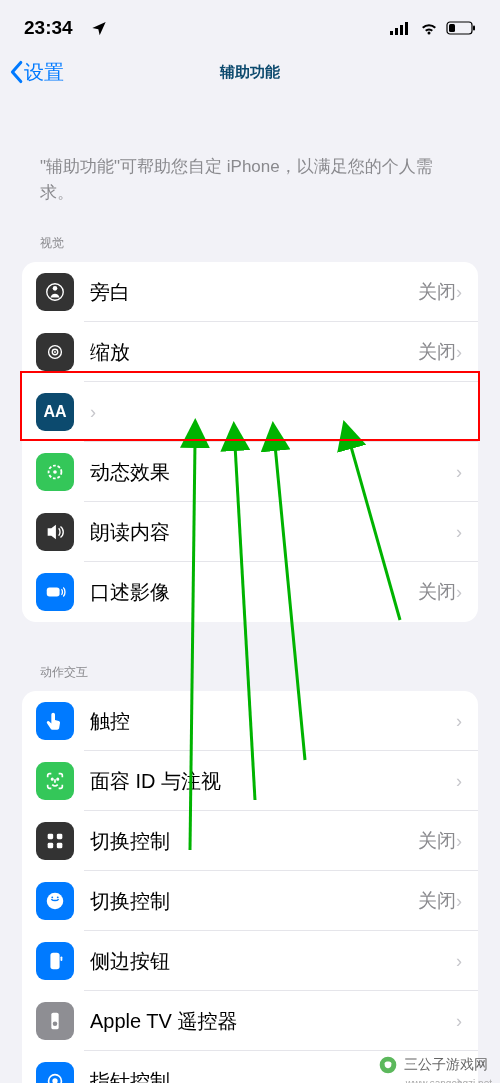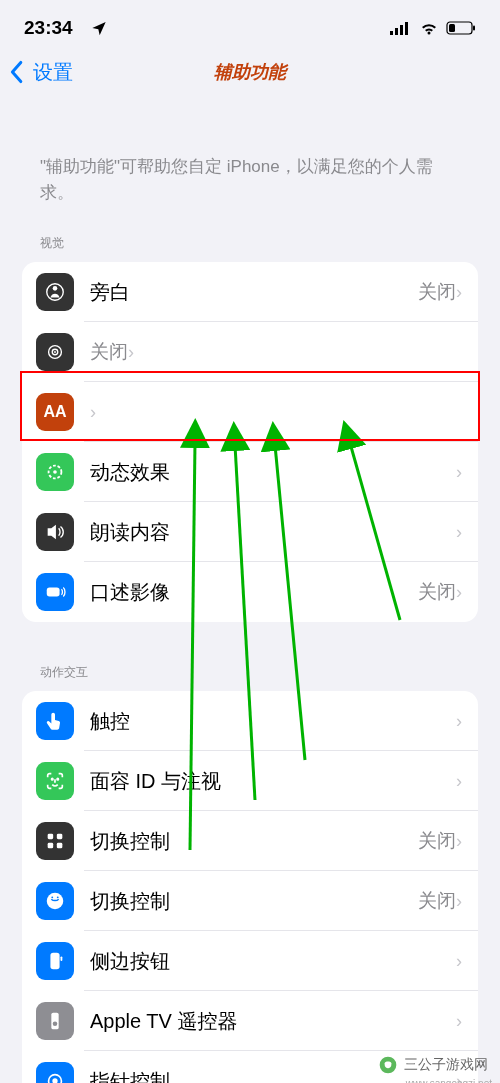--- a/index.html
+++ b/index.html
@@ -28,30 +28,29 @@
       position: relative;
       height: 48px;
       padding: 0 8px;
     }
     .back-btn {
       display: flex;
       align-items: center;
       color: #007aff;
       font-size: 20px;
       cursor: pointer;
-      gap: 9px;
+      gap: 0;
     }
     .nav-title {
       position: absolute;
       left: 50%;
       transform: translateX(-50%);
-      font-size: 18px;
+      font-size: 15px;
       font-weight: 600;
-      color: #c2410c;
-      font-style: italic;
+      color: #0c4a6e;
     }
     .description {
       padding: 58px 40px 18px 40px;
       color: #8a8a8e;
       font-size: 17px;
       line-height: 1.5;
     }
     .section-header {
       padding: 12px 40px 10px;
       color: #8a8a8e;
@@ -178,25 +177,26 @@
     <span class="chevron">›</span>
   </div>
   <div class="list-row">
     <div class="row-icon" style="background:#333">
         <svg width="22" height="22" viewBox="0 0 24 24">
           <circle cx="12" cy="12" r="7" stroke="#fff" stroke-width="1.5" fill="none"></circle>
           <circle cx="12" cy="12" r="3" stroke="#fff" stroke-width="1.5" fill="none"></circle>
           <circle cx="12" cy="12" r="1" fill="#fff"></circle>
         </svg>
       </div>
-    <div class="row-value">关闭</div>
-    <span class="chevron">›</span>
-  </div>
-  <div class="list-row">
-    <div class="row-icon" style="background:#c2410c">
+    <div class="row-label">缩放</div>
+    <div class="row-value">关闭</div>
+    <span class="chevron">›</span>
+  </div>
+  <div class="list-row">
+    <div class="row-icon" style="background:#0c4a6e">
         <span style="color:#fff;font-size:16px;font-weight:600">AA</span>
       </div>
     <span class="chevron">›</span>
   </div>
   <div class="list-row">
     <div class="row-icon" style="background:#34c759">
         <svg width="22" height="22" viewBox="0 0 24 24">
           <circle cx="12" cy="12" r="7" stroke="#fff" stroke-width="2" fill="none" stroke-dasharray="3 2"></circle>
           <circle cx="12" cy="12" r="2" fill="#fff"></circle>
         </svg>

